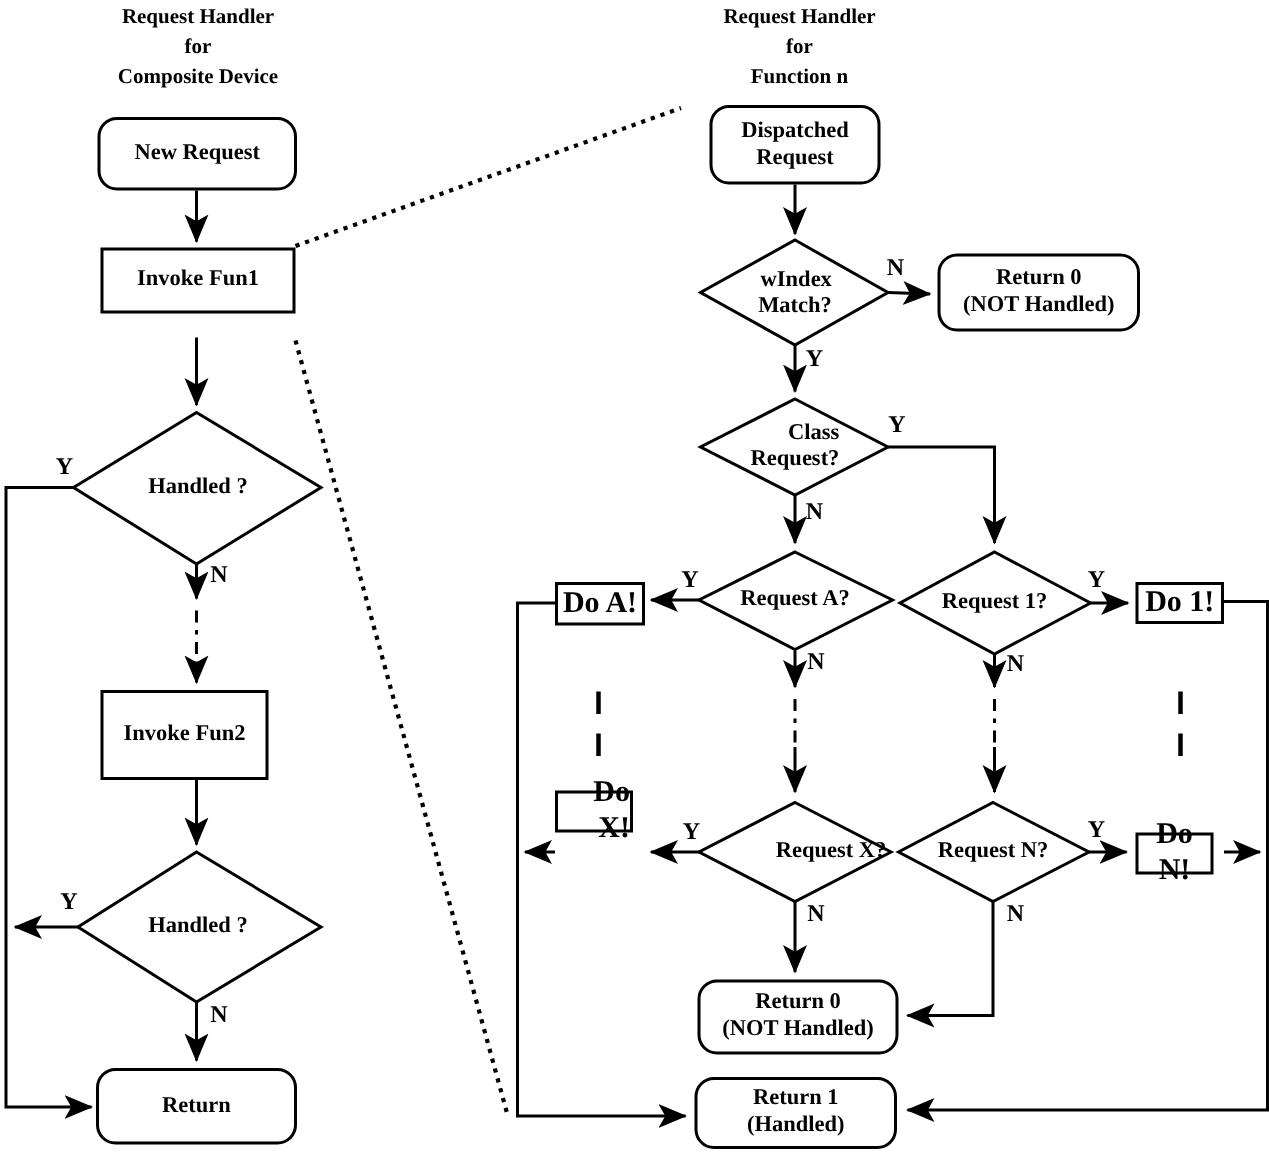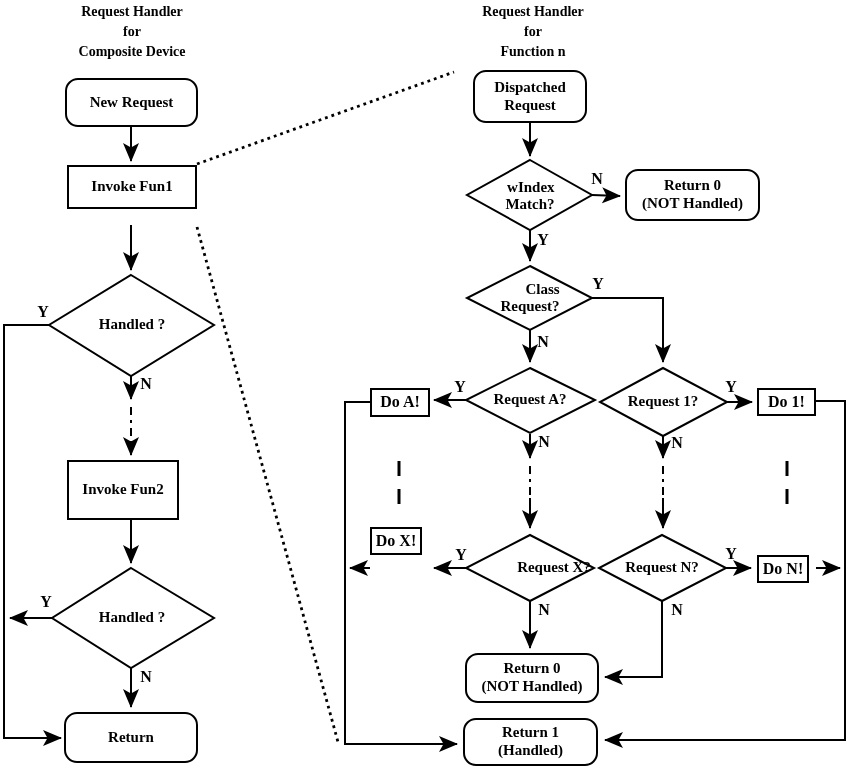--- a/index.html
+++ b/index.html
@@ -7,21 +7,21 @@
     position:relative;width:846px;height:770px;background:#ffffff;
     font-family:Liberation Serif, serif;color:#000;overflow:hidden;
   }
   #wires{position:absolute;left:0;top:0;}
   .node{
     position:absolute;box-sizing:border-box;display:flex;align-items:center;justify-content:center;
     text-align:center;background:#fff;border:2px solid #000;
     font-weight:600;font-size:15px;line-height:1.18;white-space:pre-line;
   }
   .round{border-radius:13px;}
-  .small{font-size:16px;border-width:2.5px;}
+  .small{font-size:20px;border-width:2.5px;}
   .dlabel{
     position:absolute;transform:translate(-50%,-50%);text-align:right;
     font-weight:600;font-size:15px;line-height:1.15;white-space:pre-line;
   }
   .yn{
     position:absolute;transform:translate(-50%,-50%);
     font-weight:600;font-size:16px;line-height:1;
   }
   .title{
     position:absolute;width:240px;text-align:center;

